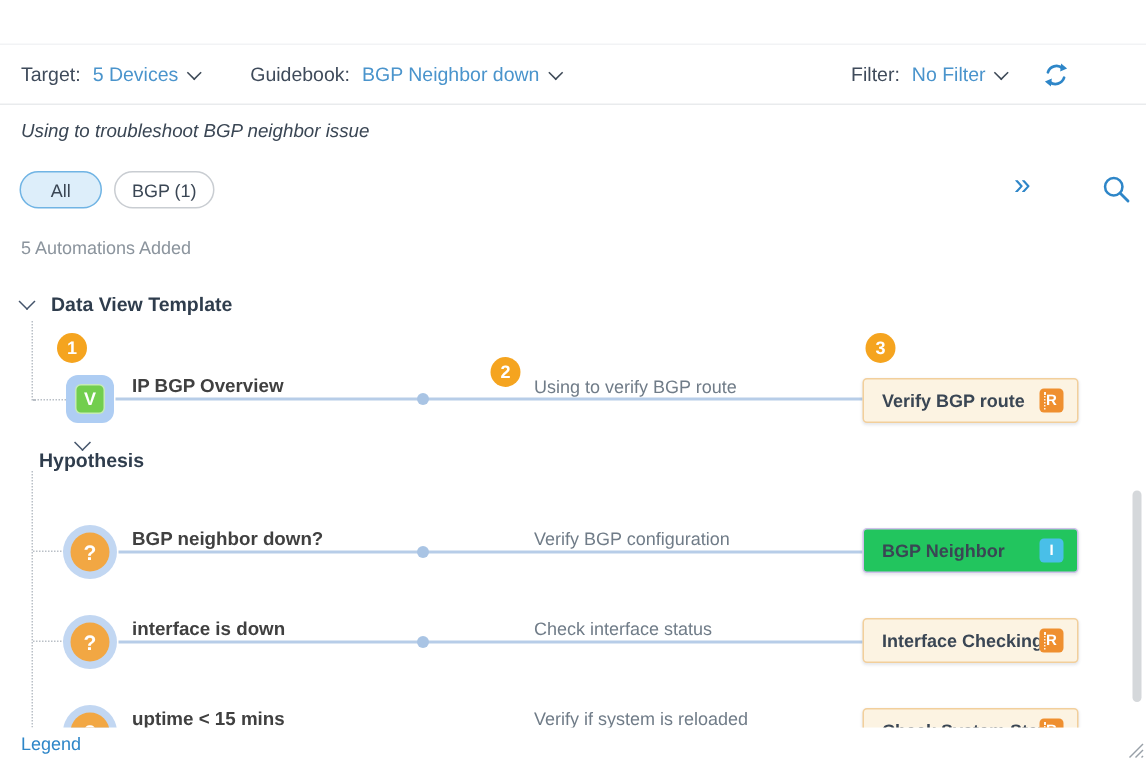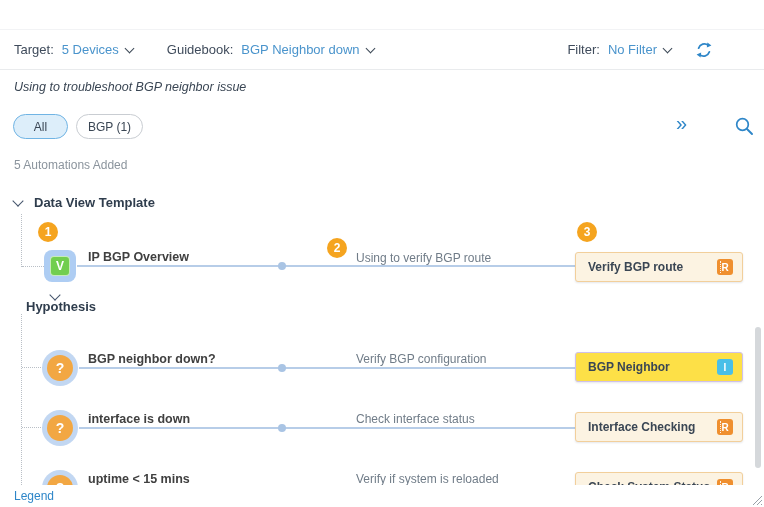--- a/index.html
+++ b/index.html
@@ -52,25 +52,25 @@
   }
   .h-line { position:absolute; height:2px; background:#b7cde8; z-index:0; }
   .line-dot { position:absolute; width:8px; height:8px; border-radius:50%; background:#a9c4e4; z-index:1; }
   .row-label { position:absolute; font-size:12.5px; font-weight:700; color:#404040; white-space:nowrap; cursor:pointer; z-index:2; }
   .mid-desc { position:absolute; font-size:12px; color:#707c88; white-space:nowrap; z-index:2; }
   .v-outer { position:absolute; width:32px; height:32px; border-radius:8px; background:#aecdf3; display:flex; align-items:center; justify-content:center; z-index:2; }
   .v-inner { width:20px; height:20px; border-radius:4px; background:#72ce4e; border:1px solid rgba(255,255,255,0.6); color:#fff; font-weight:700; font-size:12px; display:flex; align-items:center; justify-content:center; }
   .q-outer { position:absolute; width:36px; height:36px; border-radius:50%; background:#c2d7f2; display:flex; align-items:center; justify-content:center; z-index:2; }
   .q-inner { width:26px; height:26px; border-radius:50%; background:#f2a743; color:#fff; font-weight:700; font-size:14px; display:flex; align-items:center; justify-content:center; }
   .auto-box {
-    position:absolute; width:168px; height:30px; border-radius:3px; display:flex; align-items:center;
+    position:absolute; width:144px; height:30px; border-radius:3px; display:flex; align-items:center;
     padding:0 9px 0 12px; box-shadow:0 1px 2px rgba(40,60,90,0.12); cursor:pointer; z-index:2; background:#fff;
   }
   .auto-box.orange { background:#fcf3e2; border:1px solid #f2cf9b; }
-  .auto-box.purple { background:#fde047; border:1px solid #cfc0ea; }
+  .auto-box.purple { background:#22c55e; border:1px solid #cfc0ea; }
   .box-label { flex:1; font-size:12px; font-weight:700; color:#3a4654; white-space:nowrap; overflow:hidden; }
   .type-icon { width:16px; height:16px; border-radius:3px; color:#fff; font-size:10px; font-weight:700; display:flex; align-items:center; justify-content:center; position:relative; flex:none; }
   .type-icon.runbook { background:#ef8f2f; }
   .type-icon.runbook::before { content:""; position:absolute; left:2.5px; top:2px; bottom:2px; width:0; border-left:1px dotted rgba(255,255,255,0.9); }
   .type-icon.intent { background:#49bfe8; }
   
   .legend-link { position:absolute; top:489px; left:14px; font-size:12px; color:#2e86c8; cursor:pointer; background:none; border:none; }
   .scrollbar-thumb { position:absolute; right:3px; top:327px; width:6px; height:141px; border-radius:3px; background:#d5d8db; cursor:pointer; }
   .resize-handle { position:absolute; right:1px; bottom:1px; cursor:nwse-resize; }
 </style>

